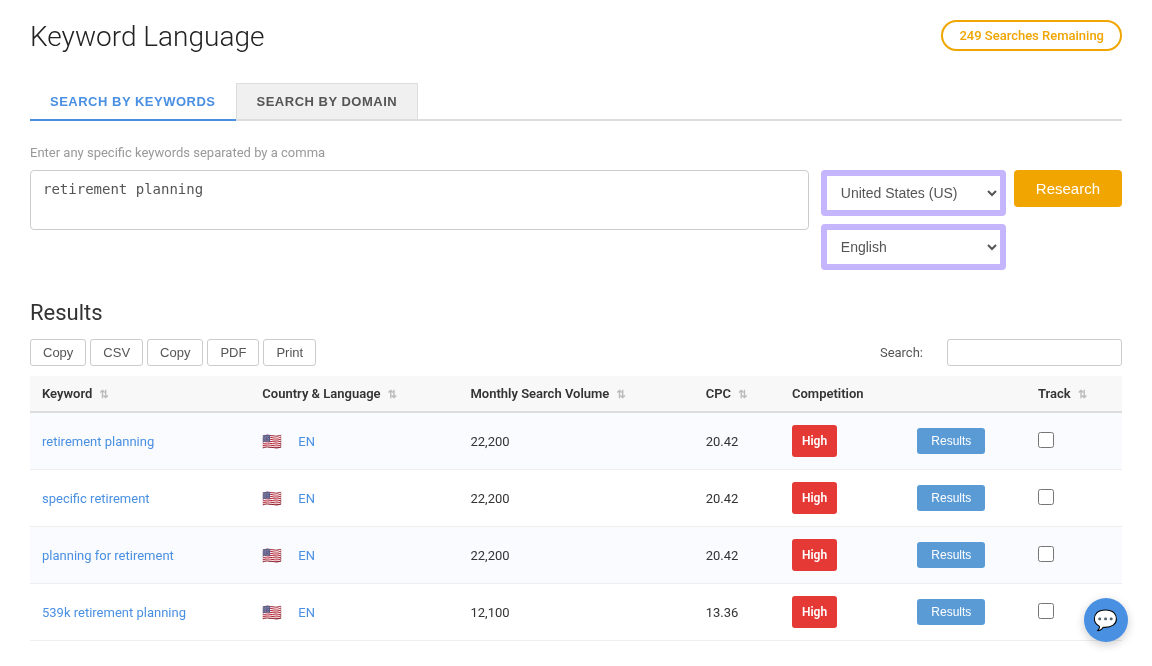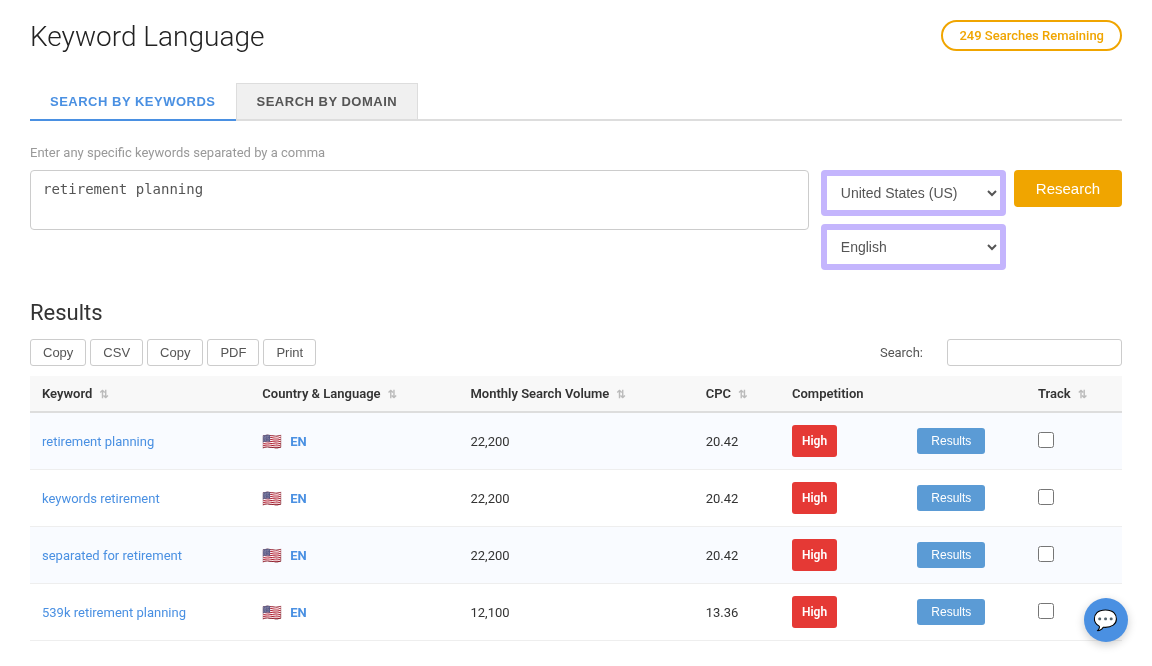--- a/index.html
+++ b/index.html
@@ -38,21 +38,21 @@
     table { width: 100%; border-collapse: collapse; font-size: 13px; }
     thead tr { background: #f8f8f8; }
     thead th { padding: 10px 12px; text-align: left; font-weight: 600; color: #333; border-bottom: 2px solid #ddd; white-space: nowrap; }
     thead th .sort-icon { color: #bbb; margin-left: 4px; font-size: 11px; }
     tbody tr { border-bottom: 1px solid #eee; }
     tbody tr:nth-child(odd) { background: #f9fbff; }
     tbody tr:nth-child(even) { background: #fff; }
     tbody td { padding: 12px 12px; vertical-align: middle; }
     .keyword-link { color: #4a90e2; text-decoration: none; }
     .flag { font-size: 16px; margin-right: 4px; }
-    .lang-code { color: #4a90e2; font-weight: 700; }
+    .lang-code { color: #4a90e2; font-weight: 400; margin-left: 8px; }
     .country-cell { display: flex; align-items: center; gap: 4px; }
     .competition-badge { display: inline-block; background: #e53935; color: #fff; font-size: 12px; font-weight: 600; padding: 9px 10px; border-radius: 3px; }
     .results-btn { background: #5b9bd5; color: #fff; border: none; border-radius: 3px; padding: 6px 14px; font-size: 12px; cursor: pointer; font-weight: 500; }
     .track-checkbox { width: 16px; height: 16px; cursor: pointer; }
 
     
     .chat-bubble { position: fixed; bottom: 24px; right: 24px; width: 44px; height: 44px; background: #4a90e2; border-radius: 50%; display: flex; align-items: center; justify-content: center; cursor: pointer; box-shadow: 0 3px 10px rgba(0,0,0,0.2); }
     .chat-bubble-icon { color: #fff; font-size: 20px; }
   </style>
 </head>
@@ -141,21 +141,21 @@
     </td>
     <td>
       <button class="results-btn">Results</button>
     </td>
     <td>
       <input type="checkbox" class="track-checkbox" style="">
     </td>
   </tr>
         <tr>
     <td>
-      <a href="#" class="keyword-link">keywords retirement</a>
+      <a href="#" class="keyword-link">specific retirement</a>
     </td>
     <td>
       <div class="country-cell">
         <span class="flag">🇺🇸</span>
         <span class="lang-code">EN</span>
       </div>
     </td>
     <td>22,200</td>
     <td>20.42</td>
     <td>
@@ -163,21 +163,21 @@
     </td>
     <td>
       <button class="results-btn">Results</button>
     </td>
     <td>
       <input type="checkbox" class="track-checkbox" style="">
     </td>
   </tr>
         <tr>
     <td>
-      <a href="#" class="keyword-link">separated for retirement</a>
+      <a href="#" class="keyword-link">planning for retirement</a>
     </td>
     <td>
       <div class="country-cell">
         <span class="flag">🇺🇸</span>
         <span class="lang-code">EN</span>
       </div>
     </td>
     <td>22,200</td>
     <td>20.42</td>
     <td>

